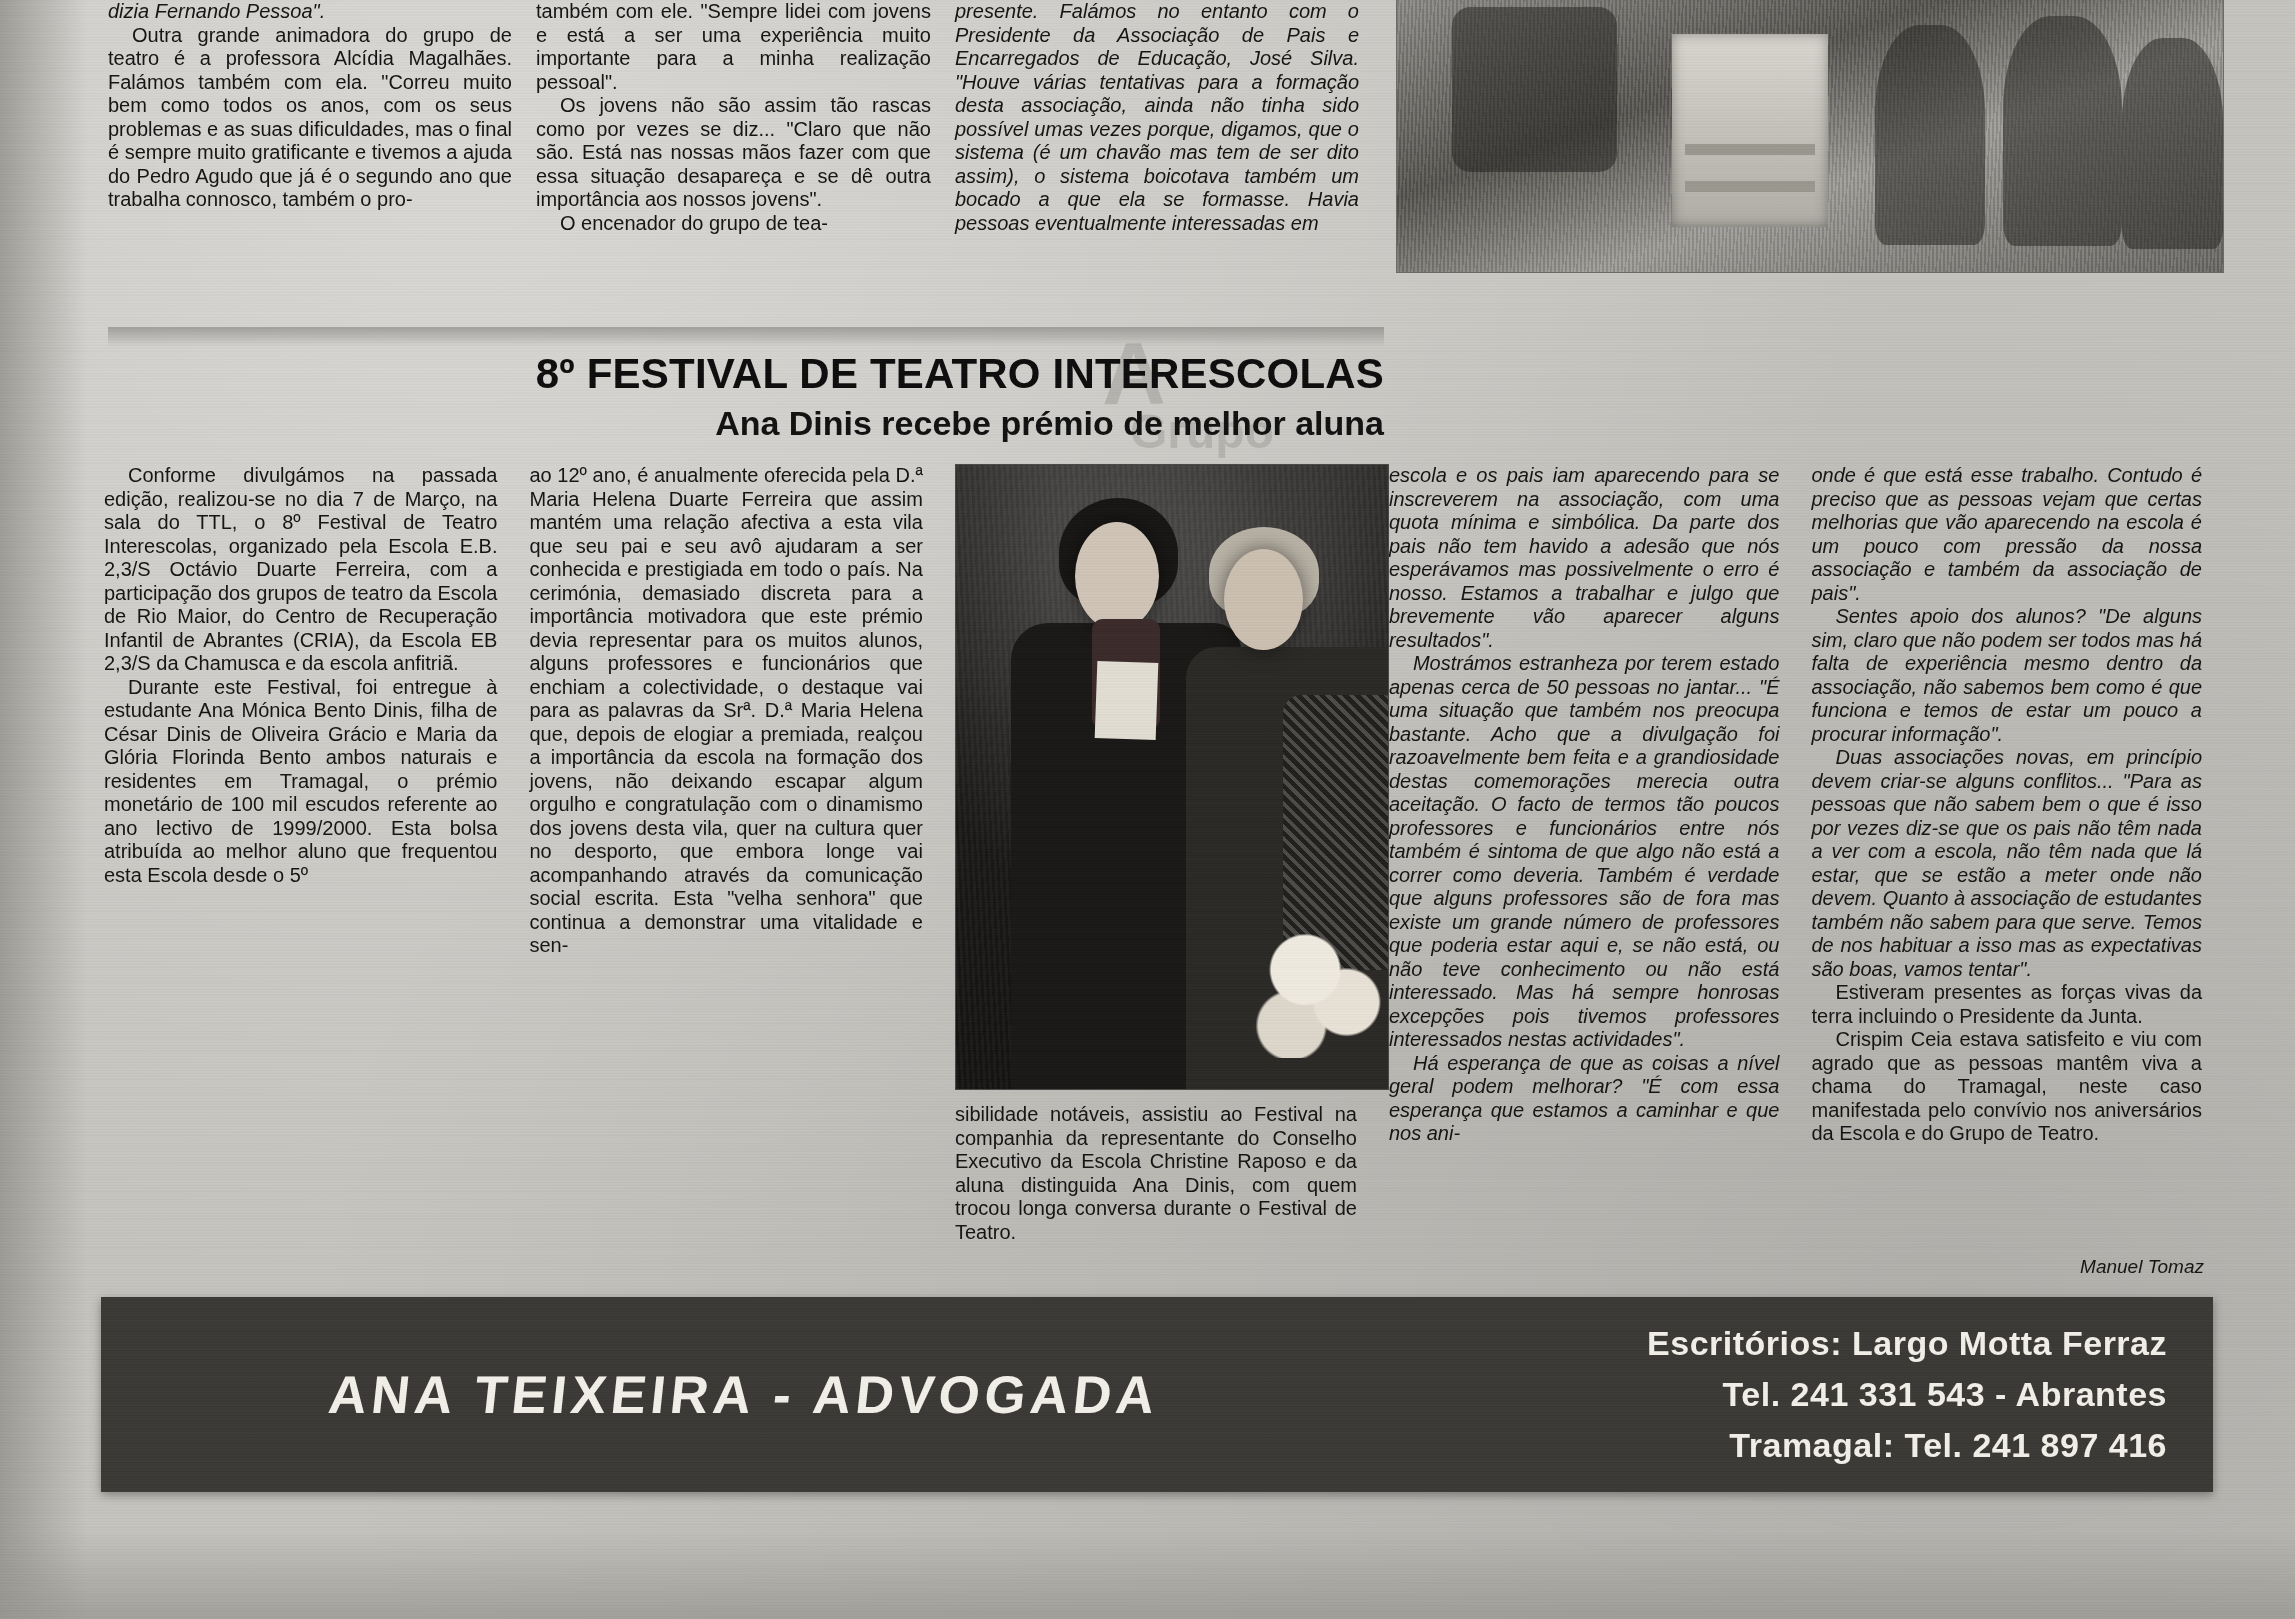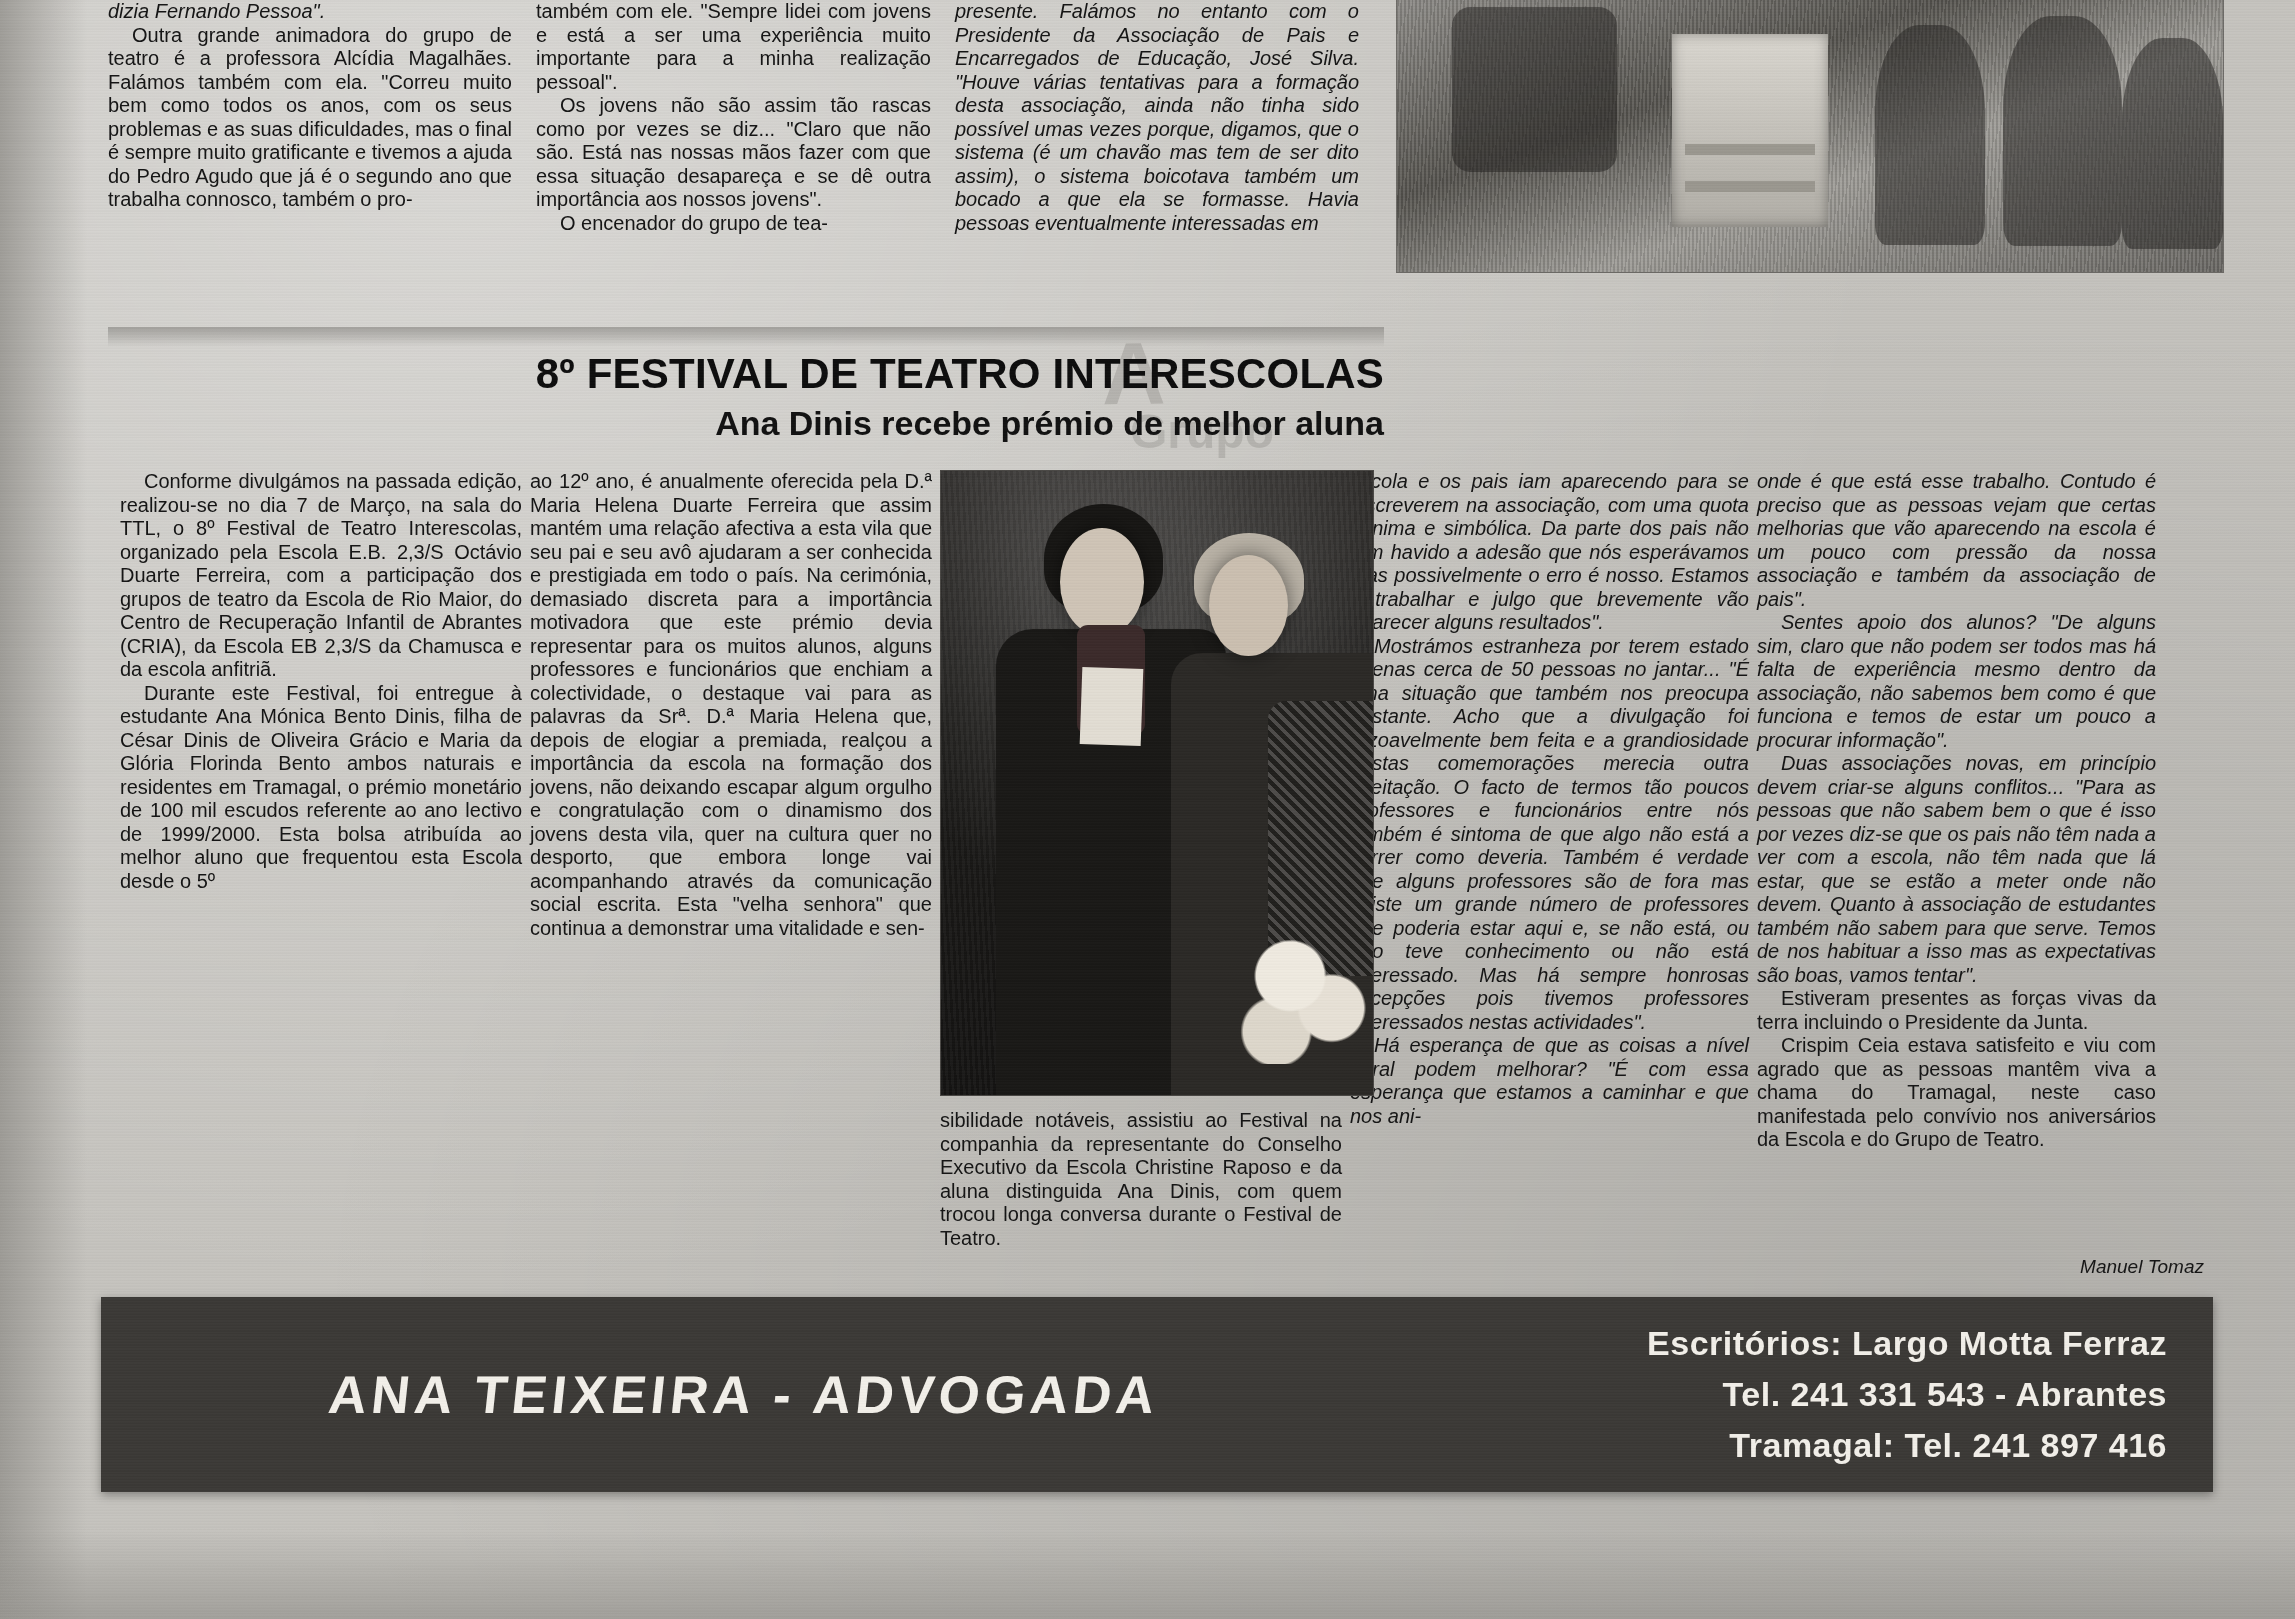--- a/index.html
+++ b/index.html
@@ -126,26 +126,25 @@
   }
   .ghost2 {
     position:absolute; left:1130px; top:404px;
     font-size: 48px; font-weight:bold; color: rgba(90,88,84,0.20);
     font-family: "Liberation Sans", sans-serif;
   }
 
   
   .maincols {
     position: absolute;
-    left: 120px;
+    left: 104px;
     top: 464px;
     width: 2098px;
     display: flex;
-    gap: 8px;
-    margin-top: 6px;
+    gap: 32px;
   }
   .mc { width: 402px; }
   .mc.narrow { width: 399px; }
 
   .article-photo {
     width: 432px;
     height: 624px;
     margin: 0 0 13px 0;
     border: 0.9px solid #4a4845;
     position: relative;

